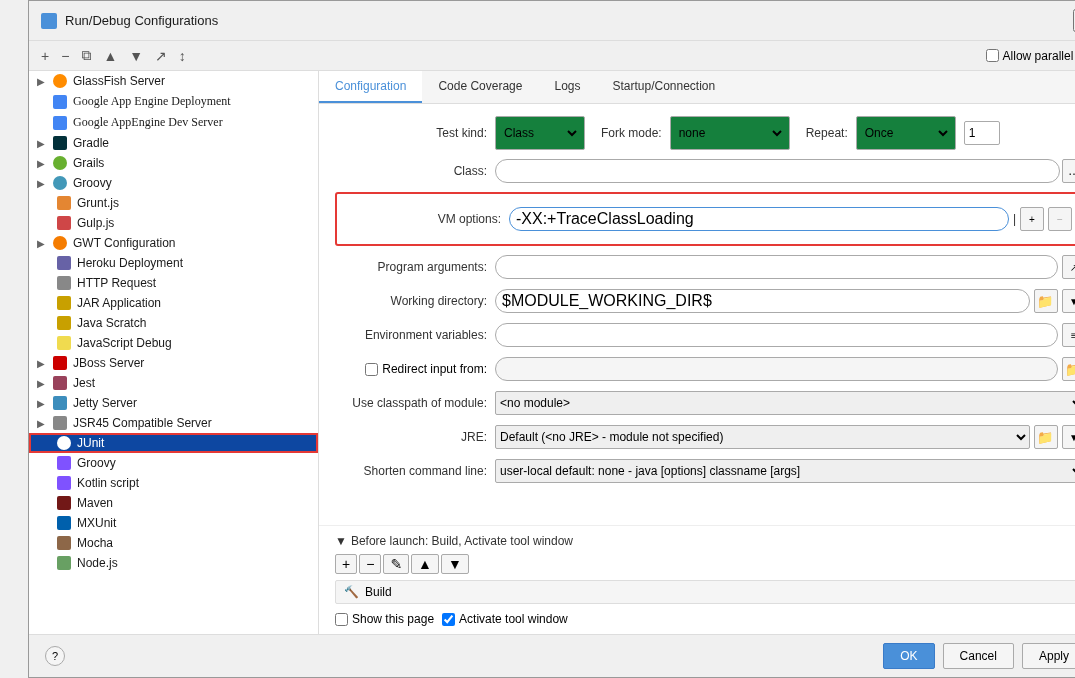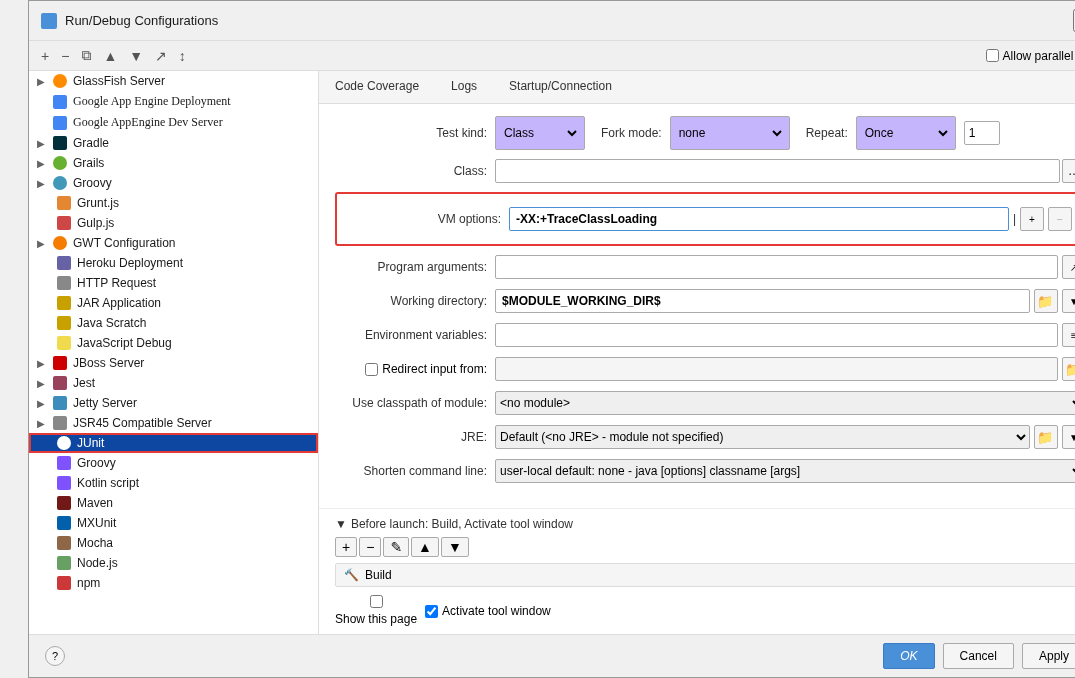--- a/index.html
+++ b/index.html
@@ -62,45 +62,45 @@
     .tabs { display: flex; border-bottom: 1px solid #ddd; background: #f5f5f5; }
     .tab { padding: 8px 16px; cursor: pointer; font-size: 12px; color: #333; border-bottom: 2px solid transparent; }
     .tab.active { border-bottom: 2px solid #4a90d9; color: #4a90d9; background: #fff; }
 
     .config-panel { flex: 1; padding: 12px 16px; overflow-y: auto; background: #fff; }
 
     .form-row { display: flex; align-items: center; margin-bottom: 8px; min-height: 26px; }
     .form-label { width: 160px; flex-shrink: 0; font-size: 12px; color: #333; text-align: right; padding-right: 8px; }
     .form-control { flex: 1; display: flex; align-items: center; gap: 4px; }
 
-    .select-box { height: 32px; border: 1px solid #aaa; background: #c4b5fd; font-size: 12px; padding: 16px 4px; cursor: pointer; border-radius: 2px; display: flex; align-items: center; justify-content: space-between; }
+    .select-box { height: 32px; border: 1px solid #aaa; background: #15803d; font-size: 12px; padding: 16px 4px; cursor: pointer; border-radius: 2px; display: flex; align-items: center; justify-content: space-between; }
     .select-box select { border: none; background: transparent; font-size: 12px; outline: none; width: 100%; }
 
     .select-sm { width: 90px; }
     .select-md { width: 120px; }
 
-    .input-text { height: 24px; border: 1px solid #aaa; background: #fff; font-size: 12px; padding: 0 6px; border-radius: 2px; flex: 1; outline: none; font-weight: bold; }
+    .input-text { height: 24px; border: 1px solid #aaa; background: #fff; font-size: 16px; padding: 0 6px; border-radius: 12px; flex: 1; outline: none; }
 
     .input-with-btn { display: flex; flex: 1; gap: 2px; }
     .btn-dots { height: 24px; width: 24px; border: 1px solid #aaa; background: #f5f5f5; cursor: pointer; font-size: 12px; display: flex; align-items: center; justify-content: center; border-radius: 2px; }
 
     .bottom-section { padding: 8px 16px; border-top: 1px solid #eee; background: #fff; }
     .before-launch-header { display: flex; align-items: center; gap: 4px; margin-bottom: 6px; font-size: 12px; color: #333; cursor: pointer; }
     .before-launch-toolbar { display: flex; gap: 2px; margin-bottom: 6px; }
     .before-launch-btn { height: 20px; padding: 0 6px; border: 1px solid #aaa; background: #f5f5f5; cursor: pointer; font-size: 14px; border-radius: 2px; }
     .build-item { display: flex; align-items: center; gap: 6px; font-size: 12px; padding: 4px 8px; background: #f5f5f5; border: 1px solid #ddd; border-radius: 2px; }
 
     .show-page-row { display: flex; align-items: center; gap: 8px; font-size: 12px; margin-top: 8px; }
 
     
     .footer { padding: 8px 16px; display: flex; align-items: center; justify-content: space-between; border-top: 1px solid #ddd; background: #f0f0f0; }
     .help-btn { width: 20px; height: 20px; border-radius: 50%; border: 1px solid #aaa; background: #f5f5f5; cursor: pointer; font-size: 11px; display: flex; align-items: center; justify-content: center; }
     .footer-buttons { display: flex; gap: 8px; }
     .btn { height: 26px; padding: 0 16px; border: 1px solid #aaa; background: #f5f5f5; cursor: pointer; font-size: 12px; border-radius: 2px; }
-    .btn-primary { background: #4a90d9; color: white; border-color: #3a7bc8; font-style: italic; }
+    .btn-primary { background: #4a90d9; color: white; border-color: #3a7bc8; }
 
     .repeat-num { width: 36px; height: 24px; border: 1px solid #aaa; font-size: 12px; padding: 0 4px; border-radius: 2px; }
     
     .env-btn { height: 24px; width: 24px; border: 1px solid #aaa; background: #f5f5f5; cursor: pointer; font-size: 12px; display: flex; align-items: center; justify-content: center; border-radius: 2px; flex-shrink: 0; }
 
     .folder-btn { height: 24px; width: 24px; border: 1px solid #aaa; background: #f5f5f5; cursor: pointer; display: flex; align-items: center; justify-content: center; border-radius: 2px; flex-shrink: 0; }
     @keyframes blink { 50% { opacity: 0; } }
   </style>
 </head>
 <body>
@@ -251,30 +251,28 @@
       <div class="sidebar-item">
         <span style="width:10px"></span>
         <span class="item-icon icon-mocha"></span>
         <span>Mocha</span>
       </div>
       <div class="sidebar-item">
         <span style="width:10px"></span>
         <span class="item-icon icon-nodejs"></span>
         <span>Node.js</span>
       </div>
-      <div class="sidebar-item">
-        <span style="width:10px"></span>
-        <span class="item-icon icon-npm"></span>
-        <span>npm</span>
-      </div>
     </div>
 
     <div class="right-panel">
 
       <div class="tabs">
+        <div class="tab active">
+          <span>Configuration</span>
+        </div>
         <div class="tab">
           <span>Code Coverage</span>
         </div>
         <div class="tab">
           <span>Logs</span>
         </div>
         <div class="tab">
           <span>Startup/Connection</span>
         </div>
       </div>
@@ -411,21 +409,21 @@
           <button class="before-launch-btn">−</button>
           <button class="before-launch-btn">✎</button>
           <button class="before-launch-btn">▲</button>
           <button class="before-launch-btn">▼</button>
         </div>
         <div class="build-item">
           <span>🔨</span>
           <span>Build</span>
         </div>
         <div class="show-page-row">
-          <label style="display:flex; align-items:center; gap:4px;flex-direction:column;">
+          <label style="display:flex; align-items:center; gap:4px;">
             <input type="checkbox" style="">
             <span>Show this page</span>
           </label>
           <label style="display:flex; align-items:flex-end; gap:4px;">
             <input type="checkbox" checked="" style="">
             <span>Activate tool window</span>
           </label>
         </div>
       </div>
 

